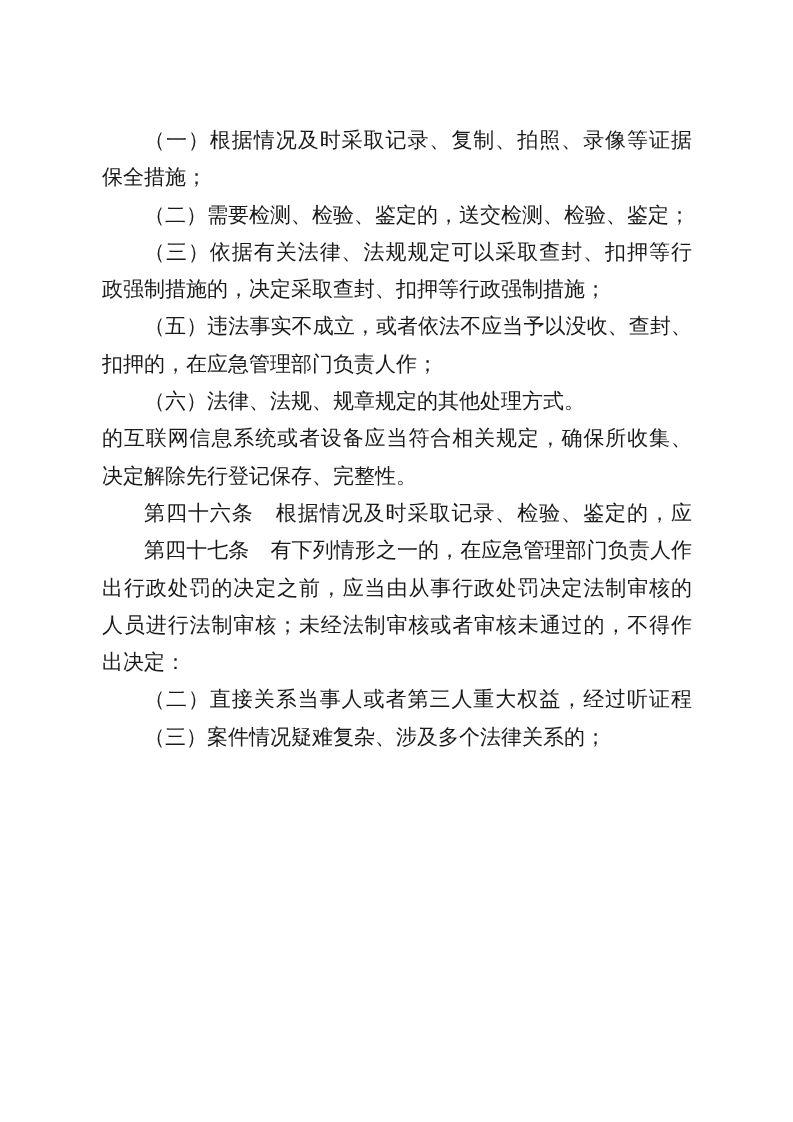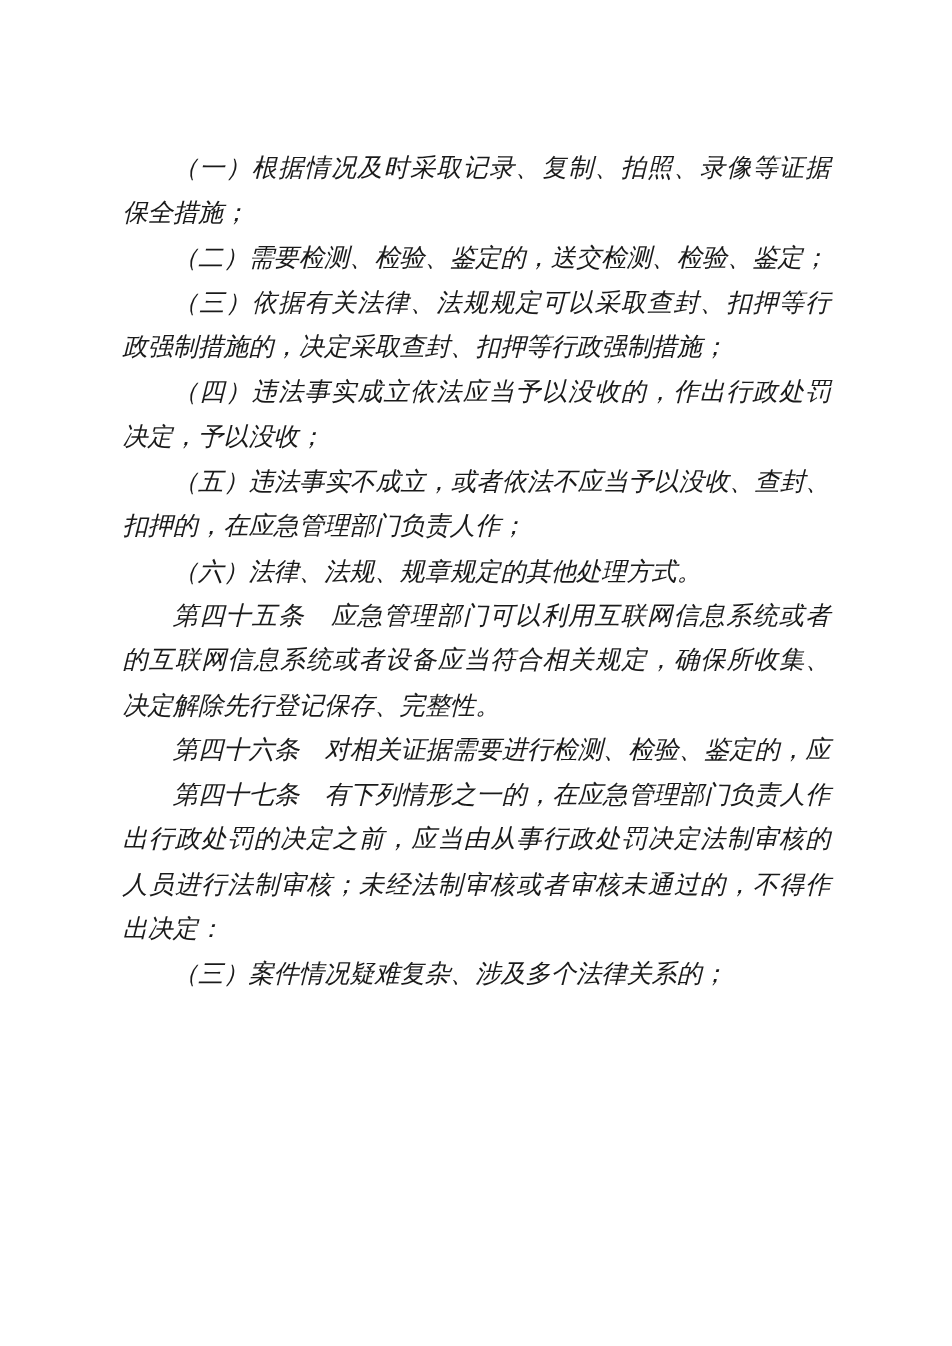--- a/index.html
+++ b/index.html
@@ -25,21 +25,20 @@
     line-height: 37.3px;
     letter-spacing: 0;
   }
   .paragraph {
     margin: 0;
     padding: 0;
   }
   .line {
     white-space: nowrap;
     overflow: visible;
-    font-style: italic;
   }
   .line.first {
     text-indent: 2em;
   }
   .line.full {
     white-space: normal;
     text-align: justify;
     text-align-last: justify;
   }
 </style>
@@ -53,43 +52,39 @@
         <div class="line">保全措施；</div>
       </div>
       <div class="paragraph">
         <div class="line first">（二）需要检测、检验、鉴定的，送交检测、检验、鉴定；</div>
       </div>
       <div class="paragraph">
         <div class="line first full">（三）依据有关法律、法规规定可以采取查封、扣押等行</div>
         <div class="line">政强制措施的，决定采取查封、扣押等行政强制措施；</div>
       </div>
       <div class="paragraph">
-        <div class="line first full">（四）违法事实成立依法应当予以没收的，作出行政处罚</div>
-        <div class="line">决定，予以没收；</div>
-      </div>
-      <div class="paragraph">
         <div class="line first full">（五）违法事实不成立，或者依法不应当予以没收、查封、</div>
         <div class="line">扣押的，在应急管理部门负责人作；</div>
       </div>
       <div class="paragraph">
         <div class="line first">（六）法律、法规、规章规定的其他处理方式。</div>
       </div>
       <div class="paragraph">
-        <div class="line first full">第四十五条　应急管理部门可以利用互联网信息系统或者</div>
         <div class="line full">的互联网信息系统或者设备应当符合相关规定，确保所收集、</div>
         <div class="line">决定解除先行登记保存、完整性。</div>
       </div>
       <div class="paragraph">
-        <div class="line first full">第四十六条　对相关证据需要进行检测、检验、鉴定的，应</div>
+        <div class="line first full">第四十六条　根据情况及时采取记录、检验、鉴定的，应</div>
       </div>
       <div class="paragraph">
         <div class="line first full">第四十七条　有下列情形之一的，在应急管理部门负责人作</div>
         <div class="line full">出行政处罚的决定之前，应当由从事行政处罚决定法制审核的</div>
         <div class="line full">人员进行法制审核；未经法制审核或者审核未通过的，不得作</div>
         <div class="line">出决定：</div>
       </div>
       <div class="paragraph">
+        <div class="line first full">（二）直接关系当事人或者第三人重大权益，经过听证程</div>
       </div>
       <div class="paragraph">
         <div class="line first">（三）案件情况疑难复杂、涉及多个法律关系的；</div>
       </div>
     </div>
 </div>
 
 </body></html>

